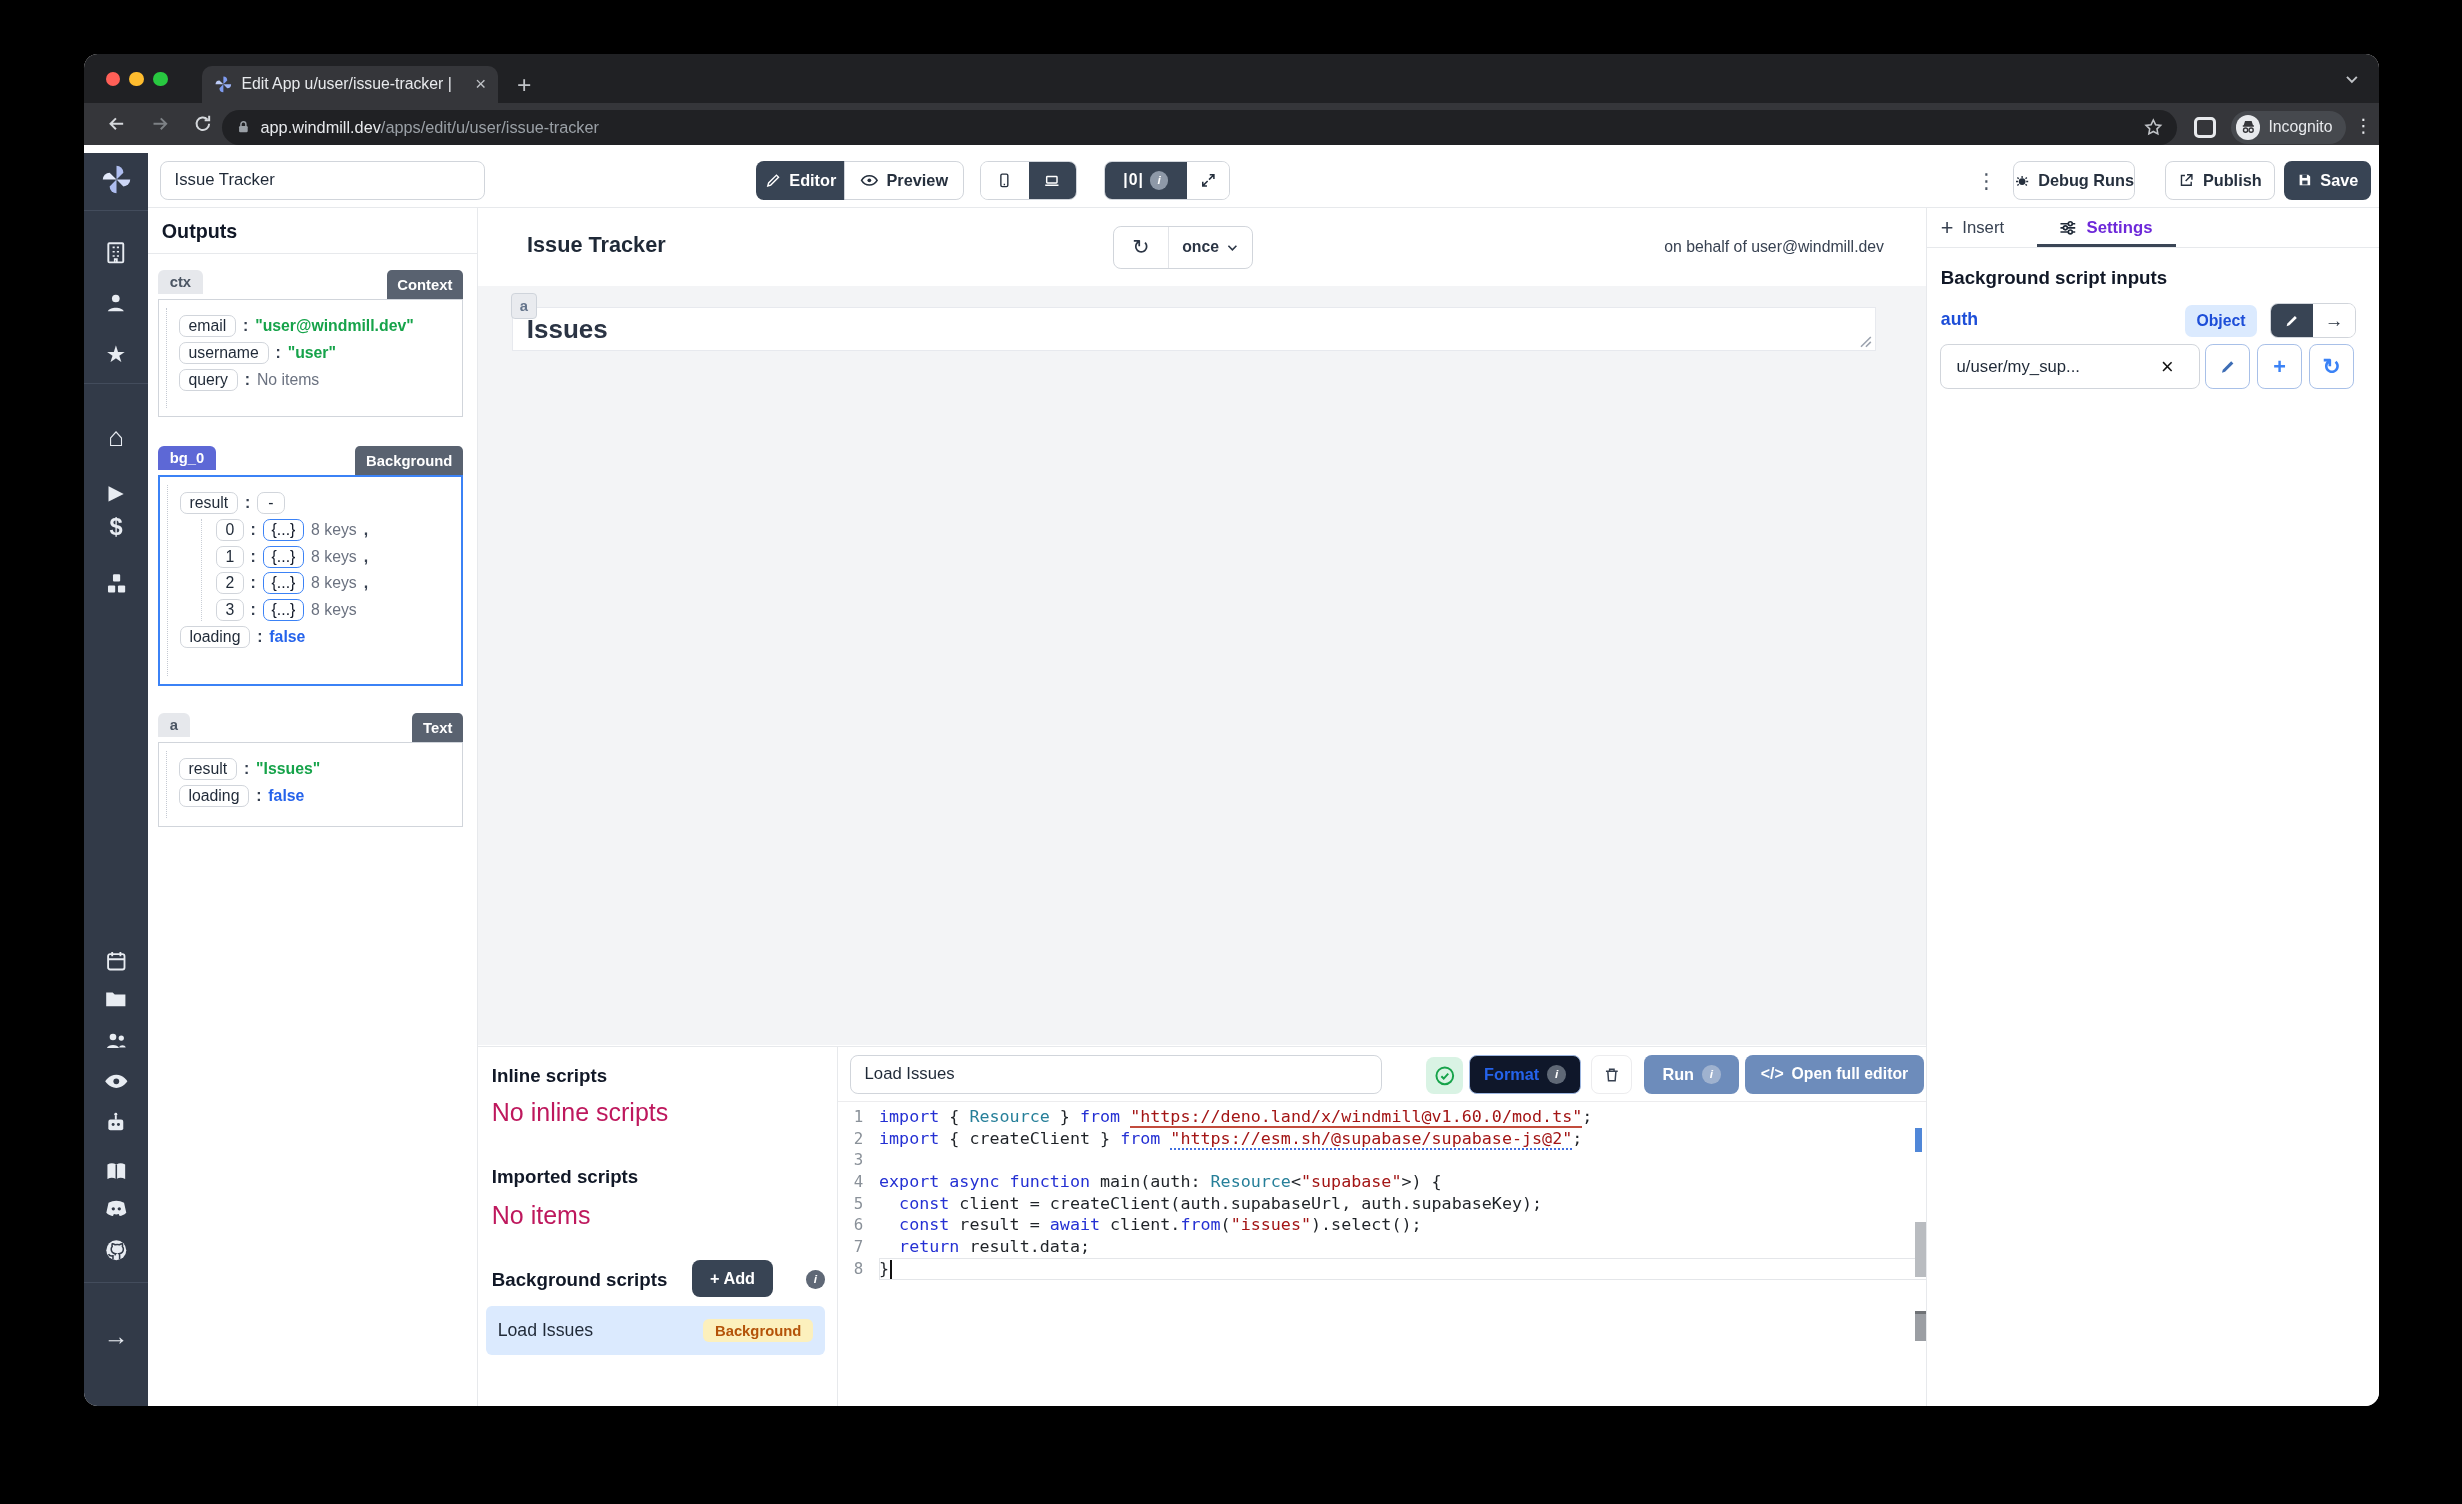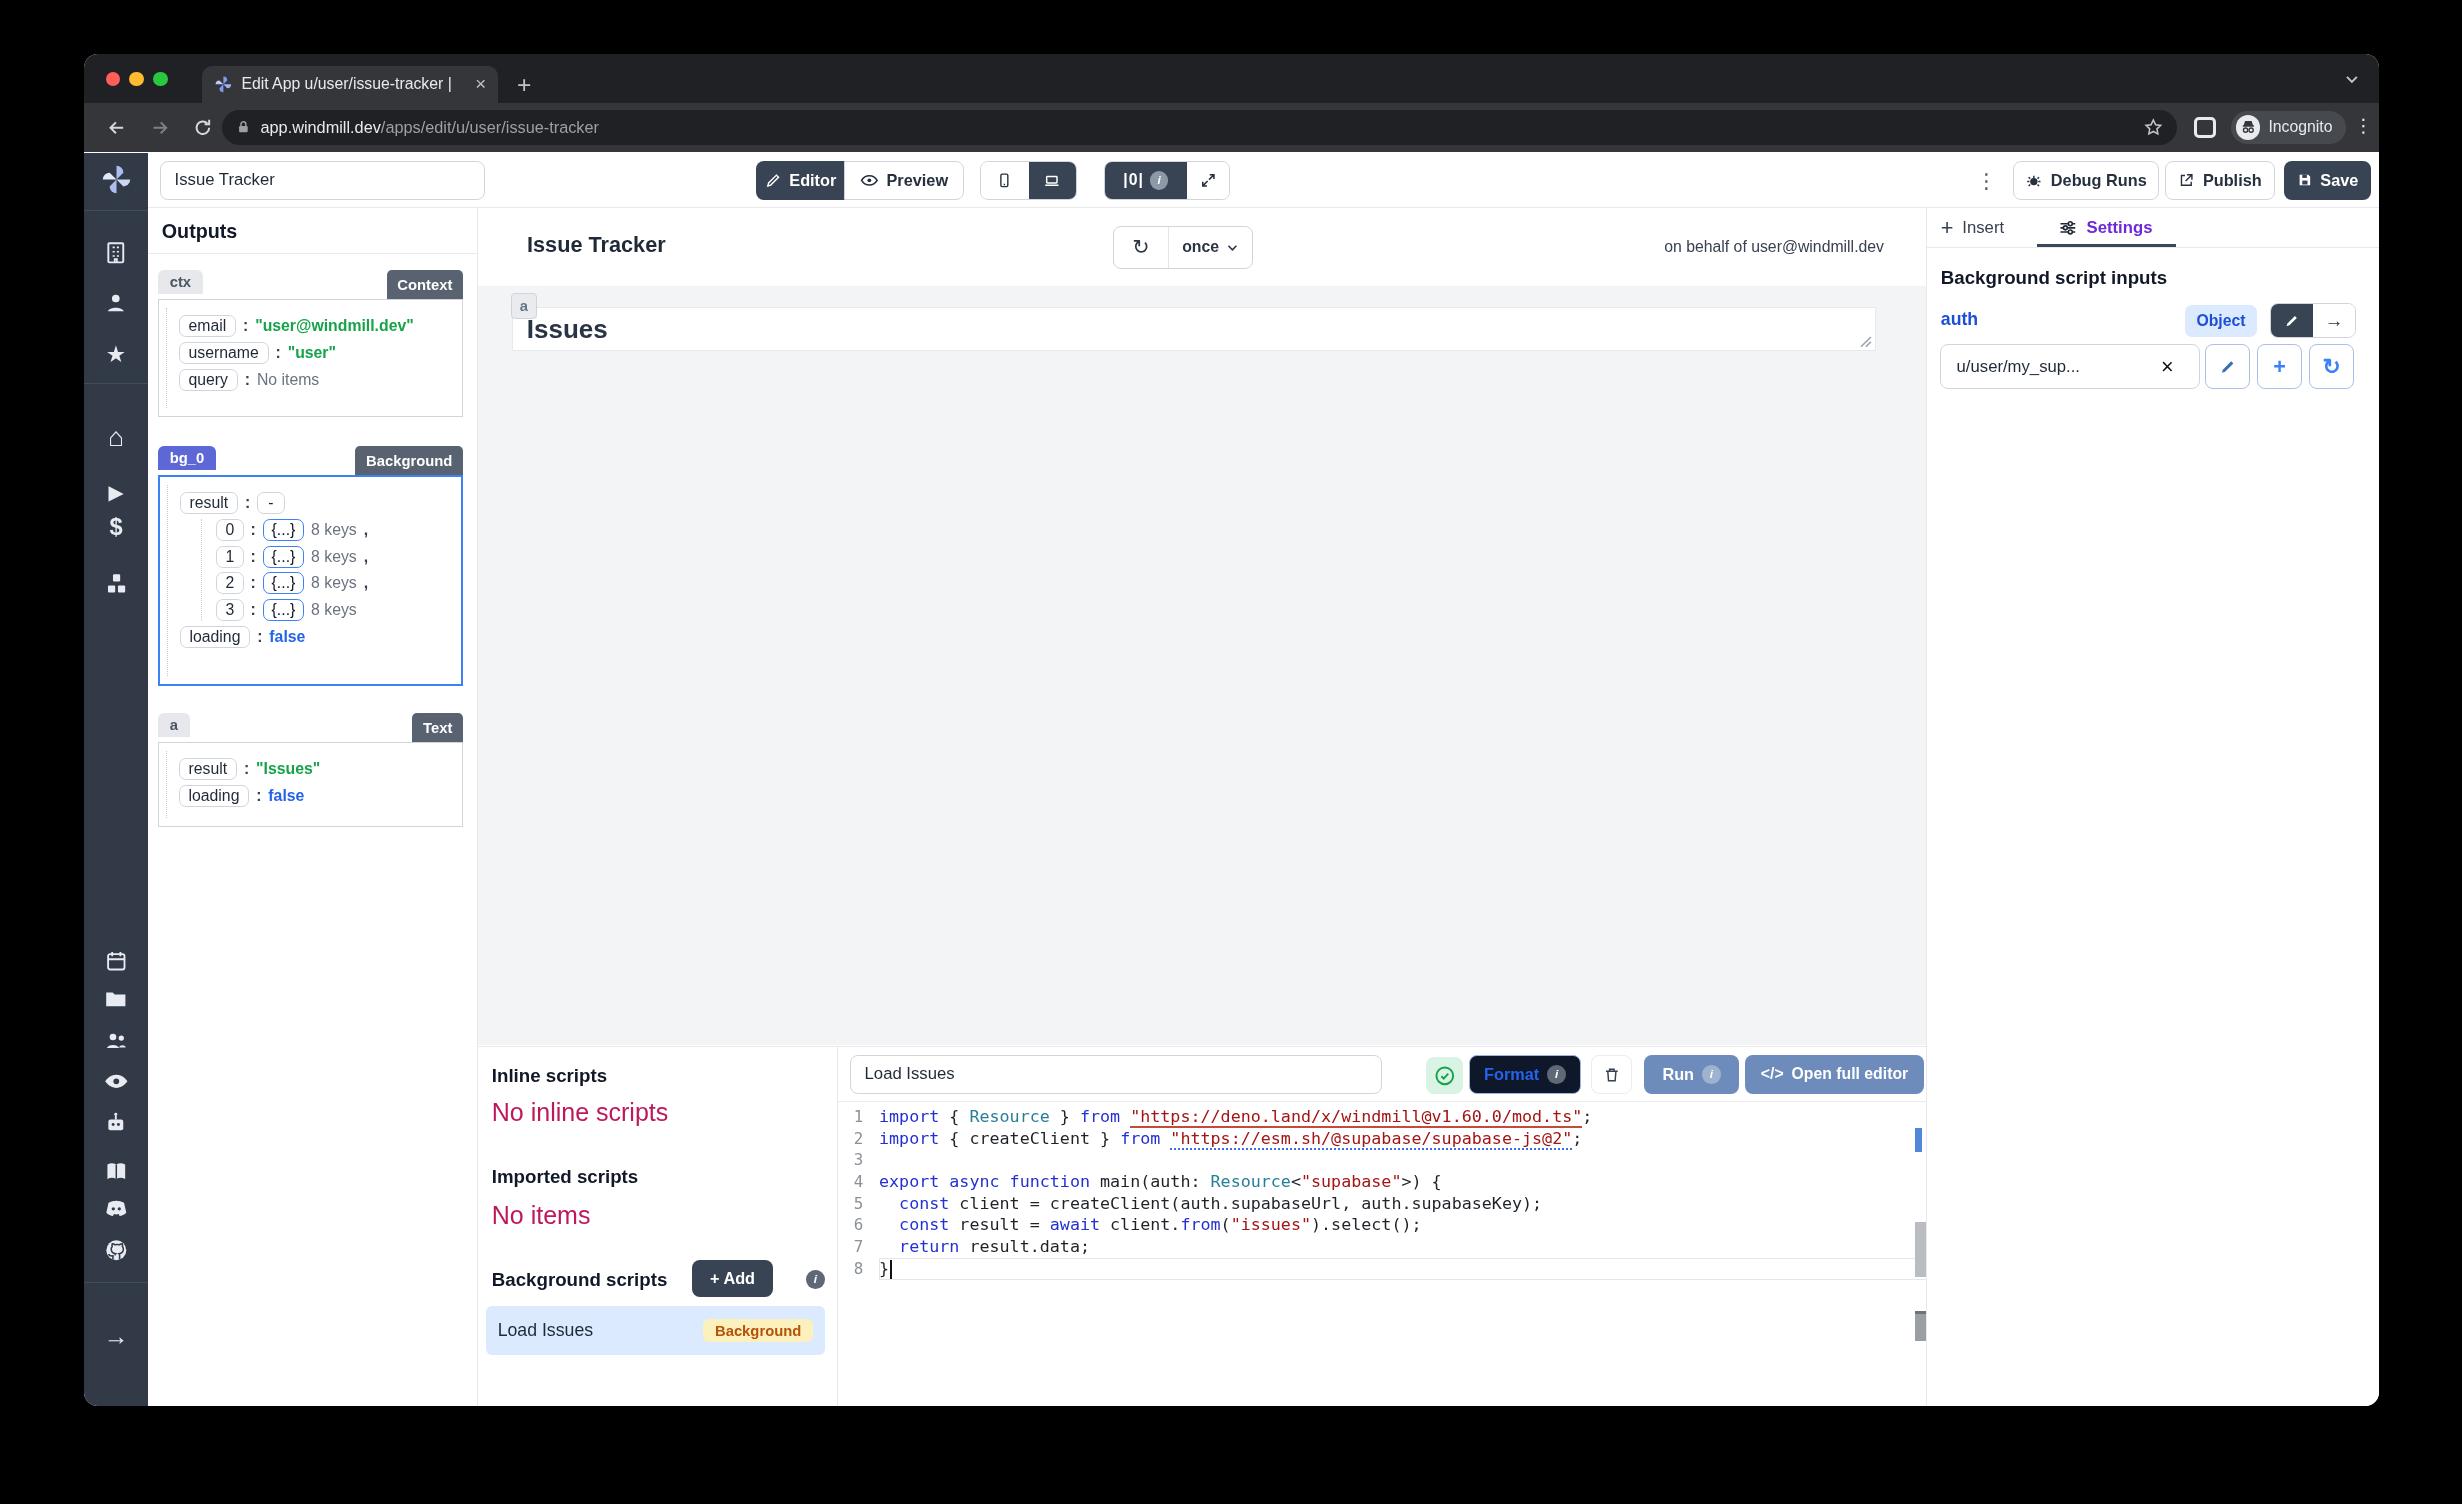--- a/index.html
+++ b/index.html
@@ -7,21 +7,21 @@
   #window{position:absolute;left:84px;top:54px;width:2295px;height:1352px;border-radius:13.8px;overflow:hidden;background:#fff}
 
   
   .tabstrip{position:absolute;left:0;top:0;width:100%;height:49px;background:#202124}
   .light{position:absolute;top:17.7px;width:14.8px;height:14.8px;border-radius:50%}
   .tab{position:absolute;left:118px;top:11.8px;width:296px;height:37px;background:#35363a;border-radius:9.9px 9.9px 0 0;display:flex;align-items:center;padding:0 11.8px;gap:8.9px}
   .tab-title{color:#e8eaed;font-size:15.8px;white-space:nowrap;overflow:hidden;flex:1}
   .tab-close{color:#c0c3c7;font-size:18.7px;line-height:1}
   .newtab{position:absolute;left:433px;top:11.8px;color:#c0c3c7;font-size:24.6px;line-height:37px}
   .strip-chev{position:absolute;right:19.7px;top:16.7px}
-  .urlbar{position:absolute;left:0;top:49px;width:100%;height:49px;background:#35363a;display:flex;align-items:center}
+  .urlbar{position:absolute;left:0;top:49px;width:100%;height:42px;background:#35363a;display:flex;align-items:center}
   .navic{margin-left:21.7px}
   .omnibox{position:absolute;left:138px;top:6.9px;width:1955px;height:35px;background:#202124;border-radius:17.7px;display:flex;align-items:center;padding:0 13.8px;gap:9.9px}
   .url-host{color:#e8eaed;font-size:16.3px}
   .url-path{color:#9aa0a6;font-size:16.3px}
   .omni-star{margin-left:auto}
   .panel-sq{position:absolute;left:2110px;top:13.8px;width:21.7px;height:21.7px;border:3px solid #e8eaed;border-radius:4.9px}
   .incog{position:absolute;left:2147px;top:7.9px;height:33px;background:#46494e;border-radius:16.7px;display:flex;align-items:center;gap:7.9px;padding:0 13.8px 0 4.9px}
   .incog-ic{width:24.6px;height:24.6px;border-radius:50%;background:#e8eaed;display:flex;align-items:center;justify-content:center}
   .incog-label{color:#e8eaed;font-size:15.8px}
   .chrome-dots{position:absolute;left:2270px;top:11.8px;color:#e8eaed;font-size:18.7px;letter-spacing:0}
@@ -327,21 +327,21 @@
         <span class="zeroglyph">|0|</span>
         <span class="mini-info">i</span>
       </div>
       <div class="off" style="width:43px">
         <svg width="16.7" height="16.7" viewBox="0 0 24 24">
             <path d="M14 4h6v6M20 4l-7 7M10 20H4v-6M4 20l7-7" stroke="#26303e" stroke-width="2.2" fill="none"></path>
           </svg>
       </div>
     </div>
     <span class="tb-dots">⋮</span>
-    <div class="btn btn-light" style="position:absolute;left:1865px;top:7.9px;width:146px">
+    <div class="btn btn-light" style="position:absolute;left:1865px;top:7.9px;width:122px">
       <svg width="17.7" height="17.7" viewBox="0 0 24 24">
           <circle cx="12" cy="13" r="5" fill="#26303e"></circle>
           <path d="M12 8V5M7 9L5 7M17 9l2-2M6 13H3M21 13h-3M7 17l-2 2M17 17l2 2" stroke="#26303e" stroke-width="2"></path>
         </svg>
       <span>Debug Runs</span>
     </div>
     <div class="btn btn-light" style="position:absolute;left:2017px;top:7.9px;width:110px">
       <svg width="16.7" height="16.7" viewBox="0 0 24 24">
           <path d="M10 5H5v14h14v-5" stroke="#26303e" stroke-width="2" fill="none"></path>
           <path d="M13 4h7v7M20 4l-9 9" stroke="#26303e" stroke-width="2" fill="none"></path>

